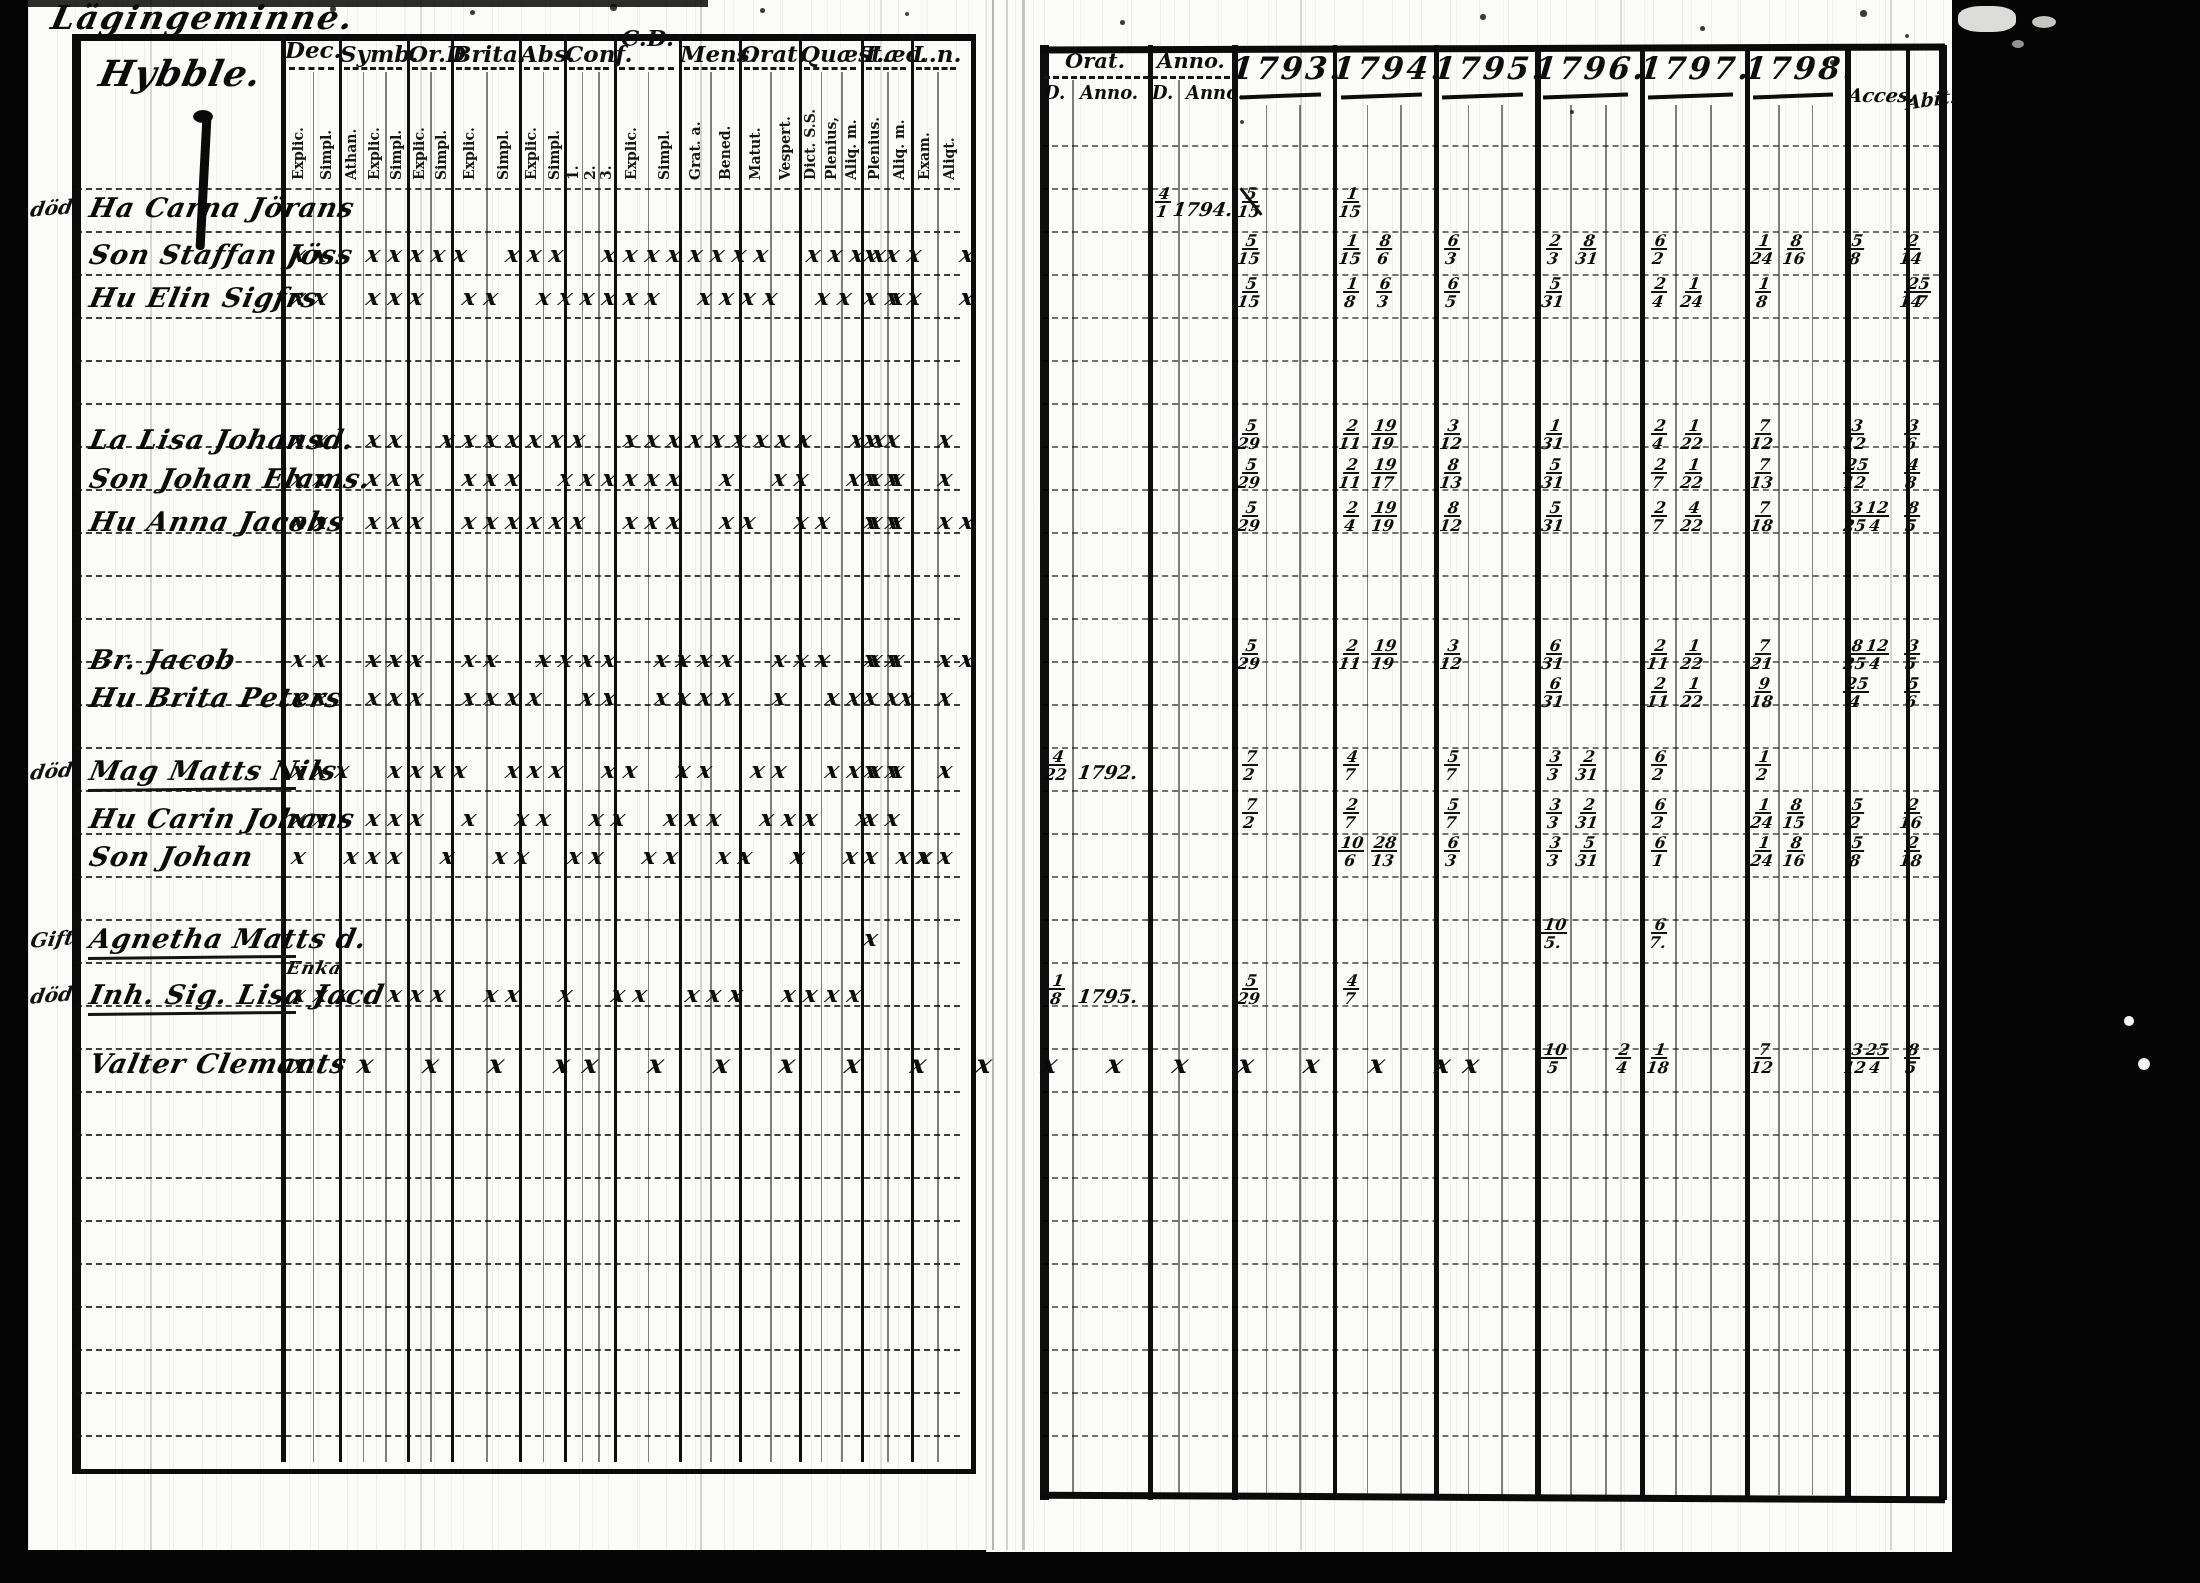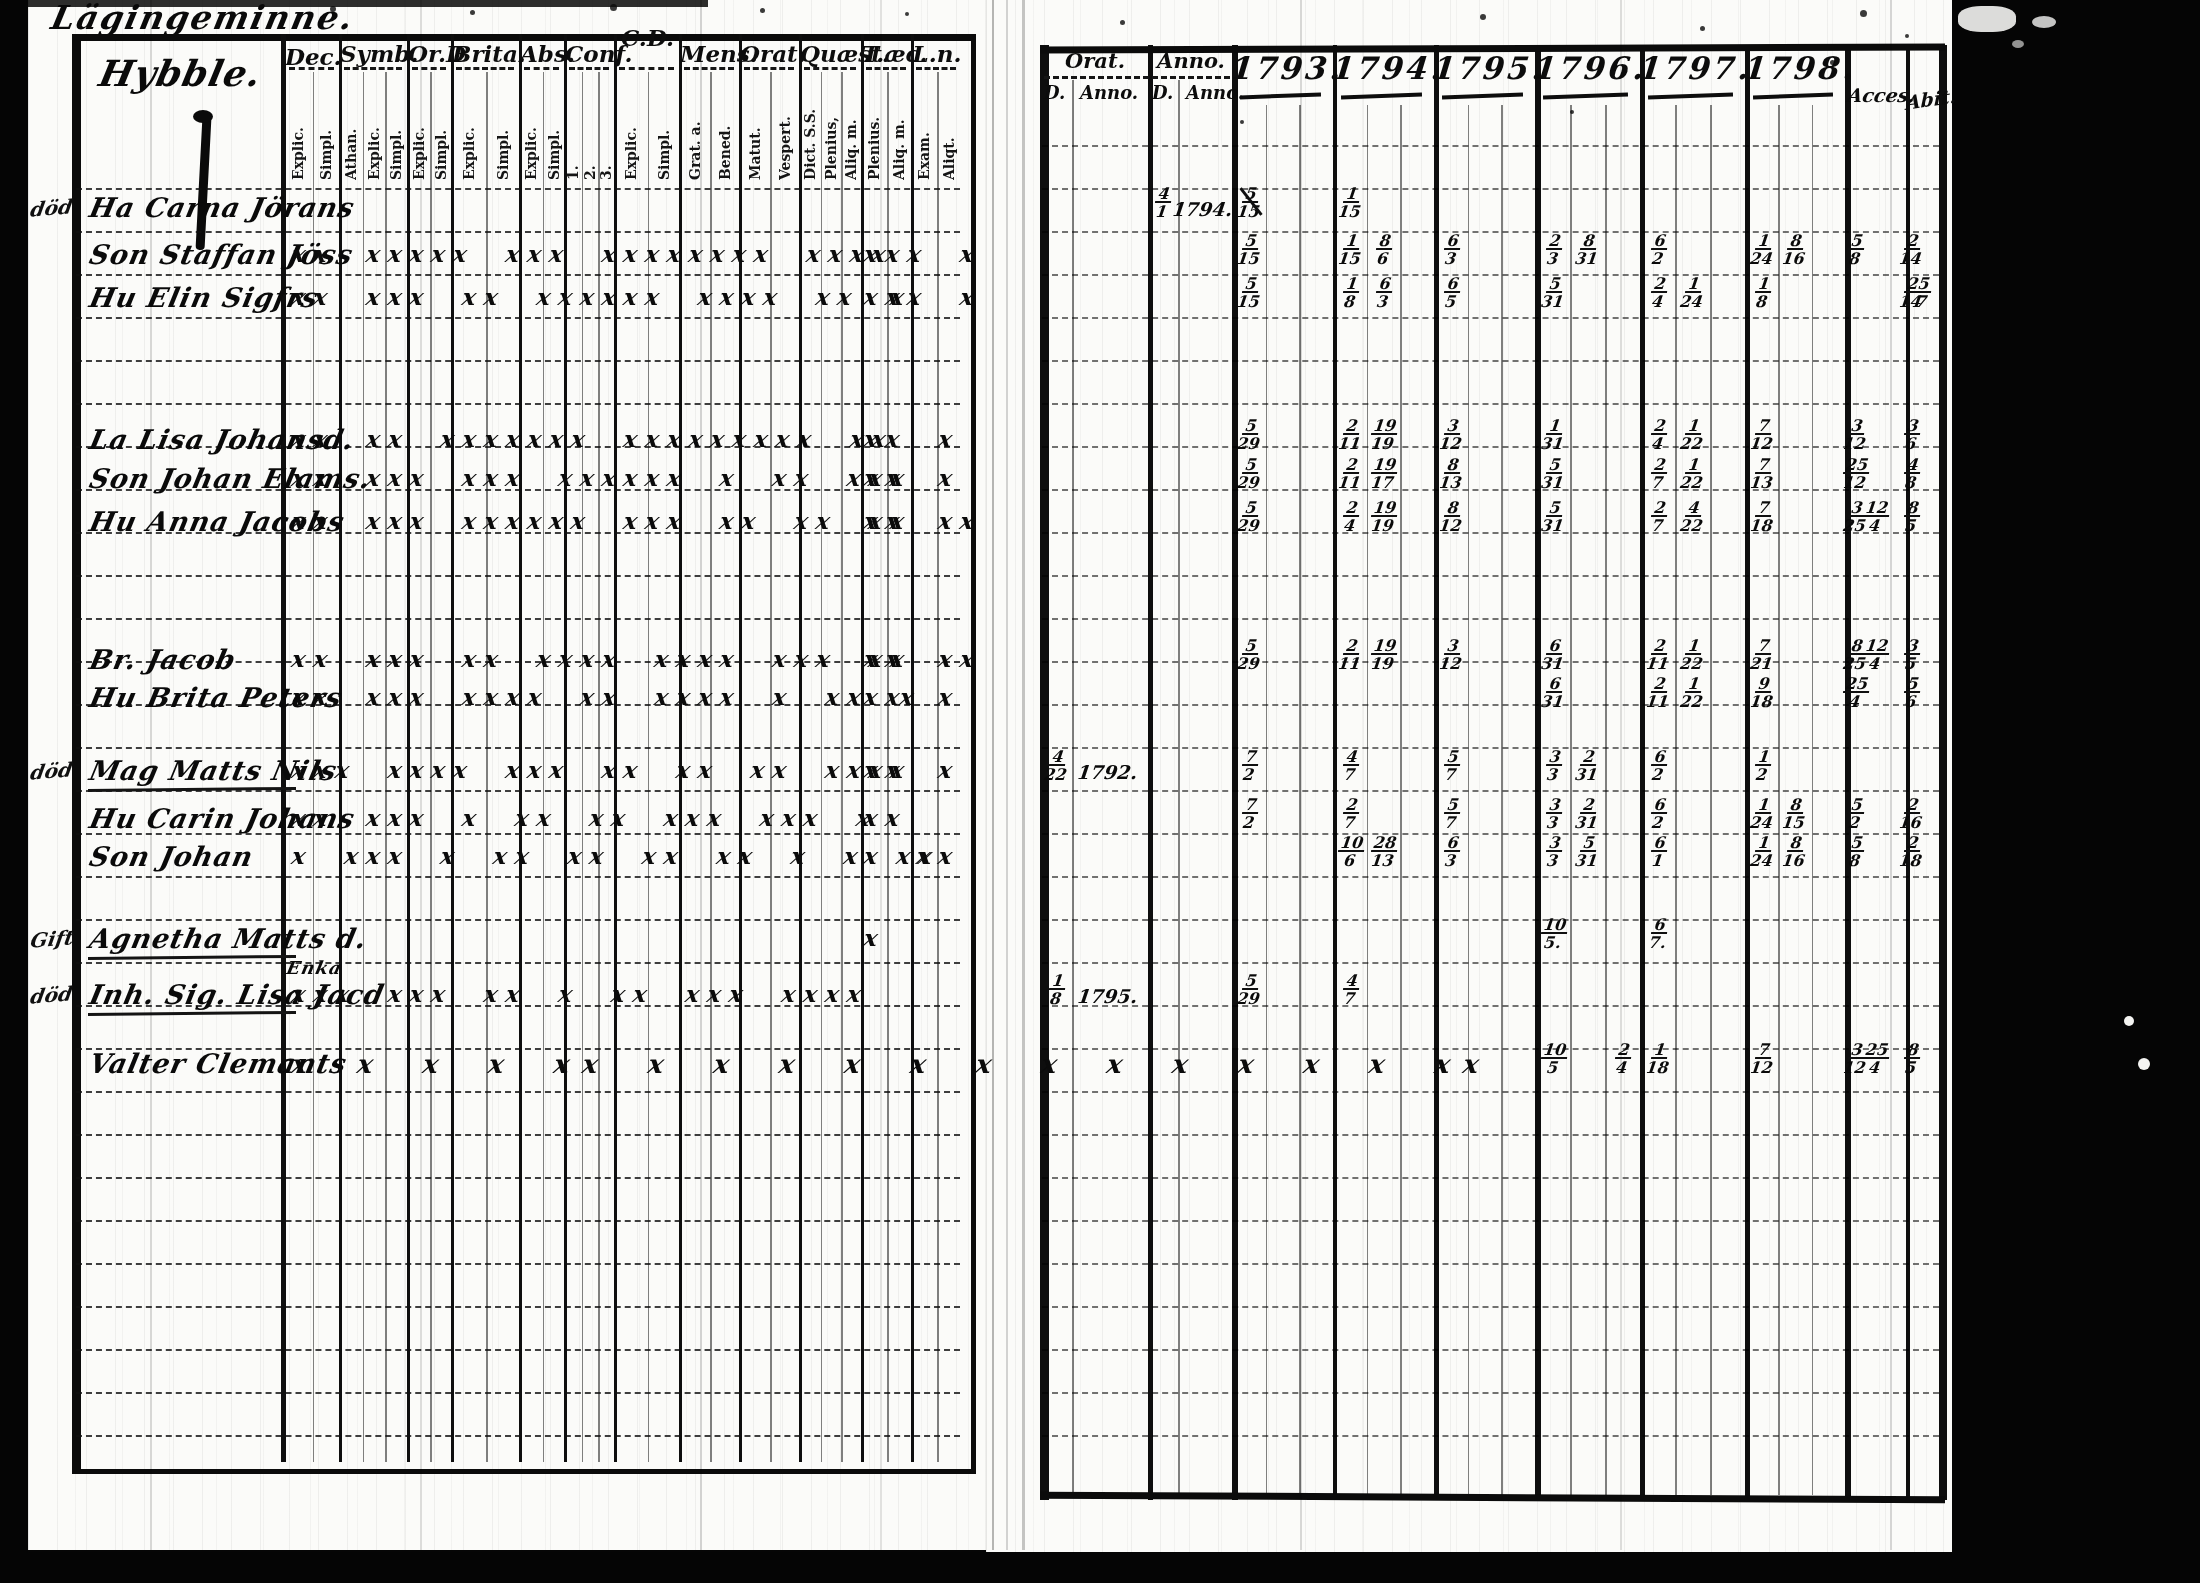--- a/index.html
+++ b/index.html
@@ -69,21 +69,21 @@
   <div class="abs" style="left:0;top:1552px;width:2200px;height:31px;background:#050505;"></div>
   <div class="abs" style="left:28px;top:0;width:680px;height:7px;background:rgba(8,8,8,.85);"></div>
 
   <div class="wdot" style="left:1958px;top:6px;width:58px;height:26px;border-radius:40%;opacity:.9;"></div>
   <div class="wdot" style="left:2032px;top:16px;width:24px;height:12px;opacity:.8;"></div>
   <div class="wdot" style="left:2012px;top:40px;width:12px;height:8px;opacity:.6;"></div>
   <div class="wdot" style="left:2124px;top:1016px;width:10px;height:10px;"></div>
   <div class="wdot" style="left:2138px;top:1058px;width:12px;height:12px;"></div>
 
   <div id="built">
-      <div class="lhead" style="left: 285px; top: 43px; width: 55px;">Dec.</div>
+      <div class="lhead" style="left: 285px; top: 36px; width: 55px;">Dec.</div>
       <div class="hdash" style="left: 289px; top: 67px; width: 45px;"></div>
       <div class="vline" style="left: 339px; top: 34px; width: 3px; height: 1428px;"></div>
       <div class="vlab" style="left: 285px; top: 76px; width: 27.5px; height: 104px; line-height: 27.5px; text-align: left;">Explic.</div>
       <div class="vthin" style="left: 312.5px; top: 72px; width: 1.5px; height: 1390px;"></div>
       <div class="vlab" style="left: 312.5px; top: 76px; width: 27.5px; height: 104px; line-height: 27.5px; text-align: left;">Simpl.</div>
       <div class="lhead" style="left: 340px; top: 40px; width: 68px;">Symb.</div>
       <div class="hdash" style="left: 344px; top: 67px; width: 58px;"></div>
       <div class="vline" style="left: 407px; top: 34px; width: 3px; height: 1428px;"></div>
       <div class="vlab" style="left: 340px; top: 76px; width: 22.6667px; height: 104px; line-height: 22.6667px; text-align: left;">Athan.</div>
       <div class="vthin" style="left: 362.667px; top: 72px; width: 1.5px; height: 1390px;"></div>

